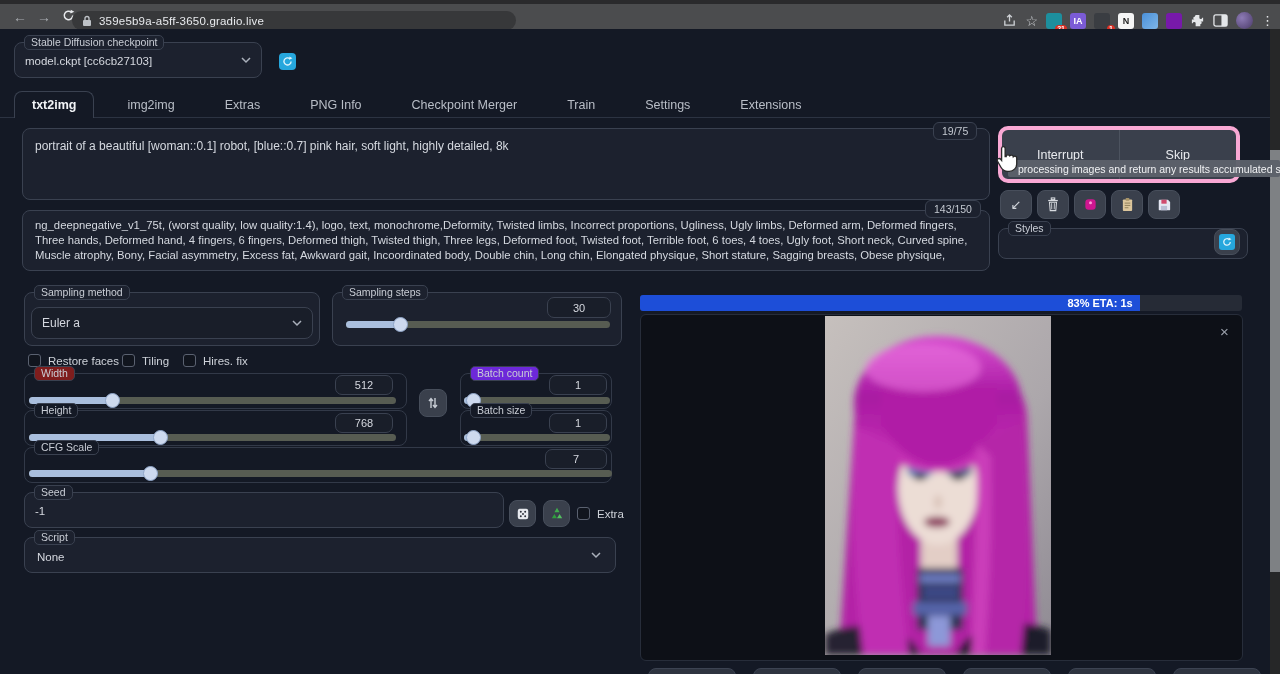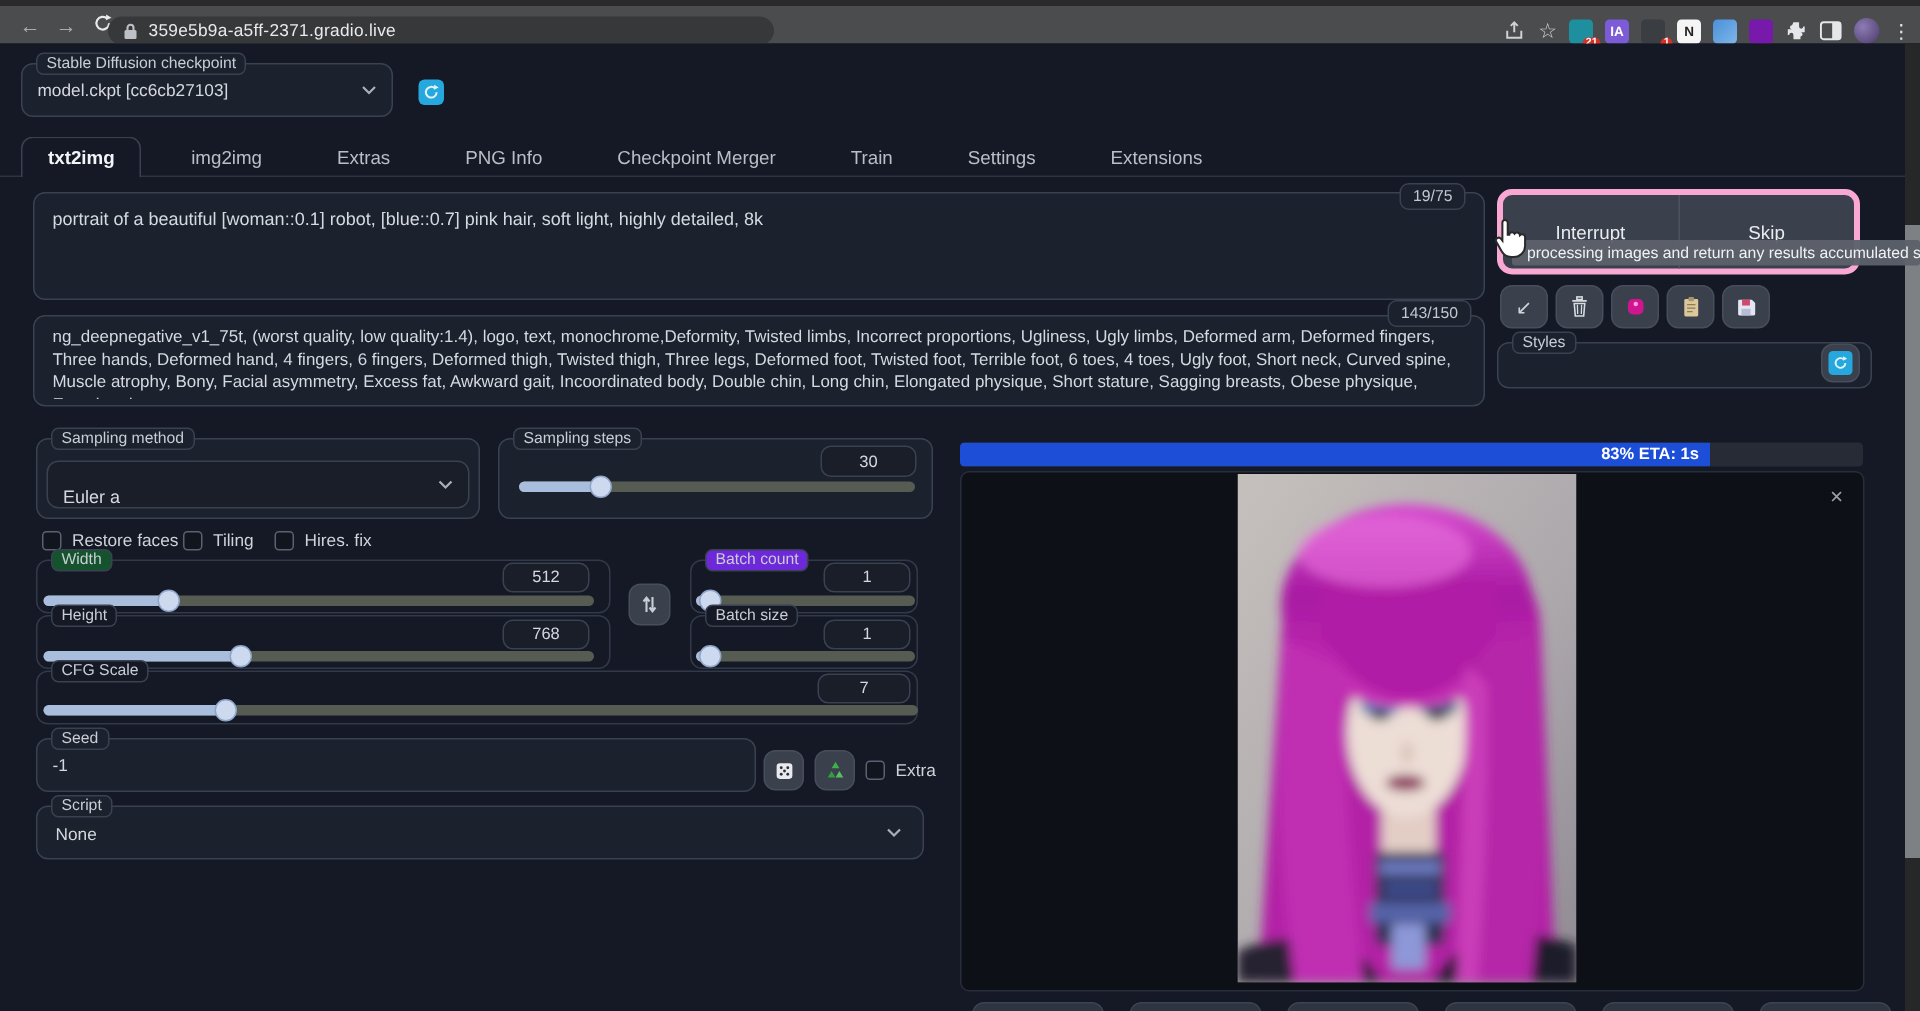--- a/index.html
+++ b/index.html
@@ -32,21 +32,21 @@
 
   .block {
     position:absolute; background:#1c212e; border:1px solid #3a4150; border-radius:8px;
   }
   .blk-label {
     position:absolute; top:-8px; left:9px; font-size:10.5px; color:#c9cdd5; background:#1c212e;
     border:1px solid #3a4150; border-radius:5px; padding:1px 6px; line-height:11px; white-space:nowrap;
   }
   .field {
     position:absolute; background:#191e29; border:1px solid #3a4150; border-radius:8px;
-    font-size:12px; color:#d5d8df; display:flex; align-items:flex-end; padding:0 10px;
+    font-size:12px; color:#d5d8df; display:flex; align-items:center; padding:0 10px;
   }
   .numbox {
     position:absolute; background:#191e29; border:1px solid #3a4150; border-radius:7px;
     font-size:11px; color:#d5d8df; display:flex; align-items:center; justify-content:center;
   }
   .counter {
     position:absolute; background:#1c212e; border:1px solid #3a4150; border-radius:6px;
     font-size:10.5px; color:#c3c8d0; padding:2px 8px; z-index:3;
   }
   textarea.ta {
@@ -118,21 +118,21 @@
       <svg width="13" height="13" viewBox="0 0 16 16">
           <path d="M13.2 8a5.2 5.2 0 1 1-1.6-3.8" fill="none" stroke="#e8eaed" stroke-width="1.8"></path>
           <polygon points="10.8,0.8 15.2,3.4 10.6,5.6" fill="#e8eaed"></polygon>
         </svg>
     </span>
     <div class="addr">
       <svg width="10" height="12" viewBox="0 0 10 12">
           <rect x="1" y="5" width="8" height="6" rx="1" fill="#bdc1c6"></rect>
           <path d="M3 5 V3.5 a2 2 0 0 1 4 0 V5" fill="none" stroke="#bdc1c6" stroke-width="1.4"></path>
         </svg>
-      <span class="addr-url">359e5b9a-a5ff-2371.gradio.live</span>
+      <span class="addr-url">359e5b9a-a5ff-3650.gradio.live</span>
     </div>
     <div class="tb-right">
       <svg width="15" height="15" viewBox="0 0 16 16">
           <path d="M3 8 v5 h10 V8" fill="none" stroke="#cfd2d6" stroke-width="1.4"></path>
           <path d="M8 9 V2 M5.5 4.5 L8 2 l2.5 2.5" fill="none" stroke="#cfd2d6" stroke-width="1.4"></path>
         </svg>
       <span style="font-size:14px;color:#cfd2d6">☆</span>
       <span class="ext" style="background:#1d8f9e">
           <span class="badge">21</span>
         </span>
@@ -283,21 +283,21 @@
   <div class="chk" style="left:122px;top:354px">
     <span class="box"></span>
     <span>Tiling</span>
   </div>
   <div class="chk" style="left:183px;top:354px">
     <span class="box"></span>
     <span>Hires. fix</span>
   </div>
 
   <div class="block" style="left:24px;top:373px;width:383px;height:36px;background:transparent;border-color:#323948">
-    <span class="blk-label" style="background:#14532d">Width</span>
+    <span class="blk-label" style="background:#7f1d1d">Width</span>
     <div class="numbox" style="left:310px;top:1px;width:58px;height:20px">512</div>
   </div>
   <div class="slider" style="left:29px;top:397px;width:367px">
     <div class="sl-fill" style="width:23%"></div>
     <div class="sl-handle" style="left:23%"></div>
   </div>
 
   <div class="block" style="left:24px;top:410px;width:383px;height:36px;background:transparent;border-color:#323948">
     <span class="blk-label" style="background:#141925">Height</span>
     <div class="numbox" style="left:310px;top:2px;width:58px;height:20px">768</div>

